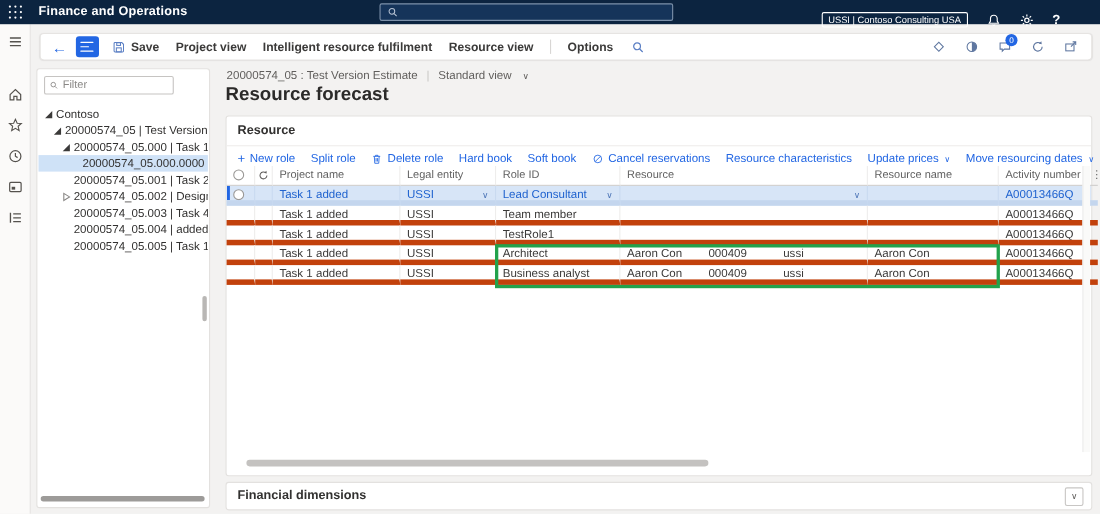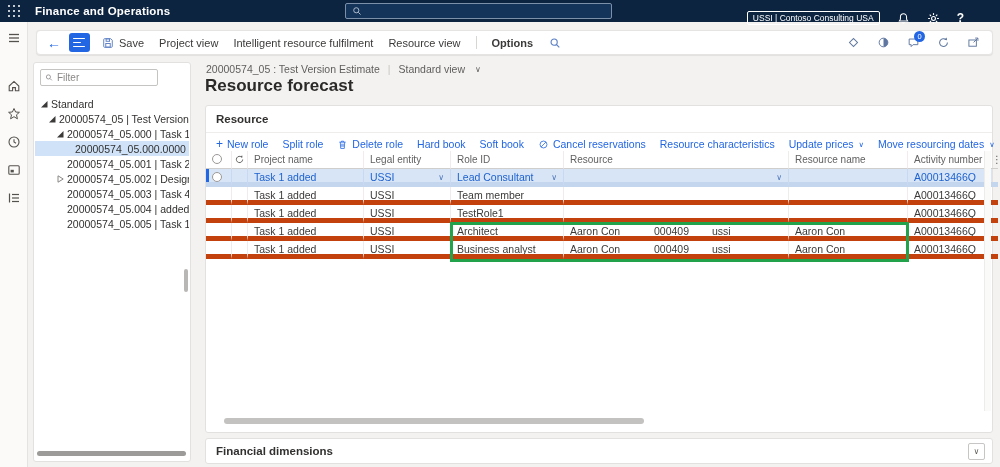--- a/index.html
+++ b/index.html
@@ -36,21 +36,21 @@
   
   .action-pane { position:absolute; left:36px; top:30px; width:957px; height:25px;
     background:#fff; border:1px solid #e6e4e2; border-radius:4px;
     box-shadow:0 .4px 1px rgba(0,0,0,.07); display:flex; align-items:center; padding-left:8px; }
   .back-arrow { color:#2266e3; font-size:14px; line-height:1; margin:0 8px 0 2px; }
   .nav-btn { width:21px; height:19px; background:#2266e3; border-radius:3px;
     display:flex; flex-direction:column; justify-content:center; gap:2.5px; padding-left:4px; }
   .nav-btn i { height:1.6px; background:#fff; border-radius:1px; }
   .nav-btn i:nth-child(1){width:12px}.nav-btn i:nth-child(2){width:8px}.nav-btn i:nth-child(3){width:12px}
   .ap-item { display:flex; align-items:center; gap:5px; font-size:11px; color:#3b3a39;
-    margin-left:15px; white-space:nowrap; }
+    margin-left:15px; white-space:nowrap;font-weight:bold; }
   .ap-item.bold { font-weight:bold; }
   .ap-divider { width:1px; height:13px; background:#d8d6d4; margin-left:15px; }
   .ap-ic { width:12px; height:12px; color:#5b7fc4; }
   .ap-right { position:absolute; right:12px; display:flex; align-items:center; gap:17px; }
   .ap-right .ap-ic { width:13px; height:13px; color:#5f77a0; }
   .msg-wrap { position:relative; }
   .badge { position:absolute; top:-5px; right:-5px; min-width:11px; height:11px;
     background:#2266e3; color:#fff; font-size:7.5px; border-radius:6px;
     display:flex; align-items:center; justify-content:center; padding:0 2px; }
 
@@ -100,21 +100,21 @@
   .c:last-child { border-right:none; }
   .ghead .c { color:#616161; font-size:10px; border-bottom:1px solid #cfcecd; }
   .grow.selected { background:#d7e5f7; }
   .grow.selected .c { color:#2063cf; border-bottom-color:#c4d6ee; border-right-color:#c9daf0; }
   .grow.selected .c.sel { box-shadow:inset 3px 0 0 #2266e3; }
   .radio { display:inline-block; width:10px; height:10px; border:1px solid #9b9997;
     border-radius:50%; margin-top:3px; background:#fff; }
   .hdr-refresh { width:11px; height:11px; margin-top:3px; color:#605e5c; }
   .cellcv { position:absolute; right:6px; top:0; font-size:8px; color:#4f77b8; }
   .res-cell .rp { position:absolute; left:6px; }
-  .res-cell .rn { position:absolute; left:90px; }
+  .res-cell .rn { position:absolute; left:80px; }
   .res-cell .rc { position:absolute; left:148px; }
   .c.link { color:#2266e3; }
   .ellipsis { font-size:10px; color:#616161; line-height:17px; }
 
   .green-box { position:absolute; left:244px; top:116px; width:459px; height:40px;
     border:3px solid #23a24c; pointer-events:none; z-index:5; }
 
   .grid-vtrack { position:absolute; right:1px; top:45px; width:7px; height:260px;
     background:#fafaf9; border-left:1px solid #ececeb; }
   .grid-hscroll { position:absolute; left:18px; top:312px; width:420px; height:6px;
@@ -260,21 +260,21 @@
         <circle cx="6" cy="6" r="3.6" fill="none" stroke="currentColor" stroke-width="1.4"></circle>
         <line x1="8.8" y1="8.8" x2="12" y2="12" stroke="currentColor" stroke-width="1.4"></line>
       </svg>
     <input placeholder="Filter" style="">
   </div>
   <div class="tree">
     <div class="tnode lv0">
       <svg class="arrow" viewBox="0 0 10 10">
           <polygon points="8.5,2 8.5,8.5 2,8.5" fill="#3b3a39"></polygon>
         </svg>
-      <span>Standard</span>
+      <span>Contoso</span>
     </div>
     <div class="tnode lv1">
       <svg class="arrow" viewBox="0 0 10 10">
           <polygon points="8.5,2 8.5,8.5 2,8.5" fill="#3b3a39"></polygon>
         </svg>
       <span>20000574_05 | Test Version Estimate</span>
     </div>
     <div class="tnode lv2">
       <svg class="arrow" viewBox="0 0 10 10">
           <polygon points="8.5,2 8.5,8.5 2,8.5" fill="#3b3a39"></polygon>

